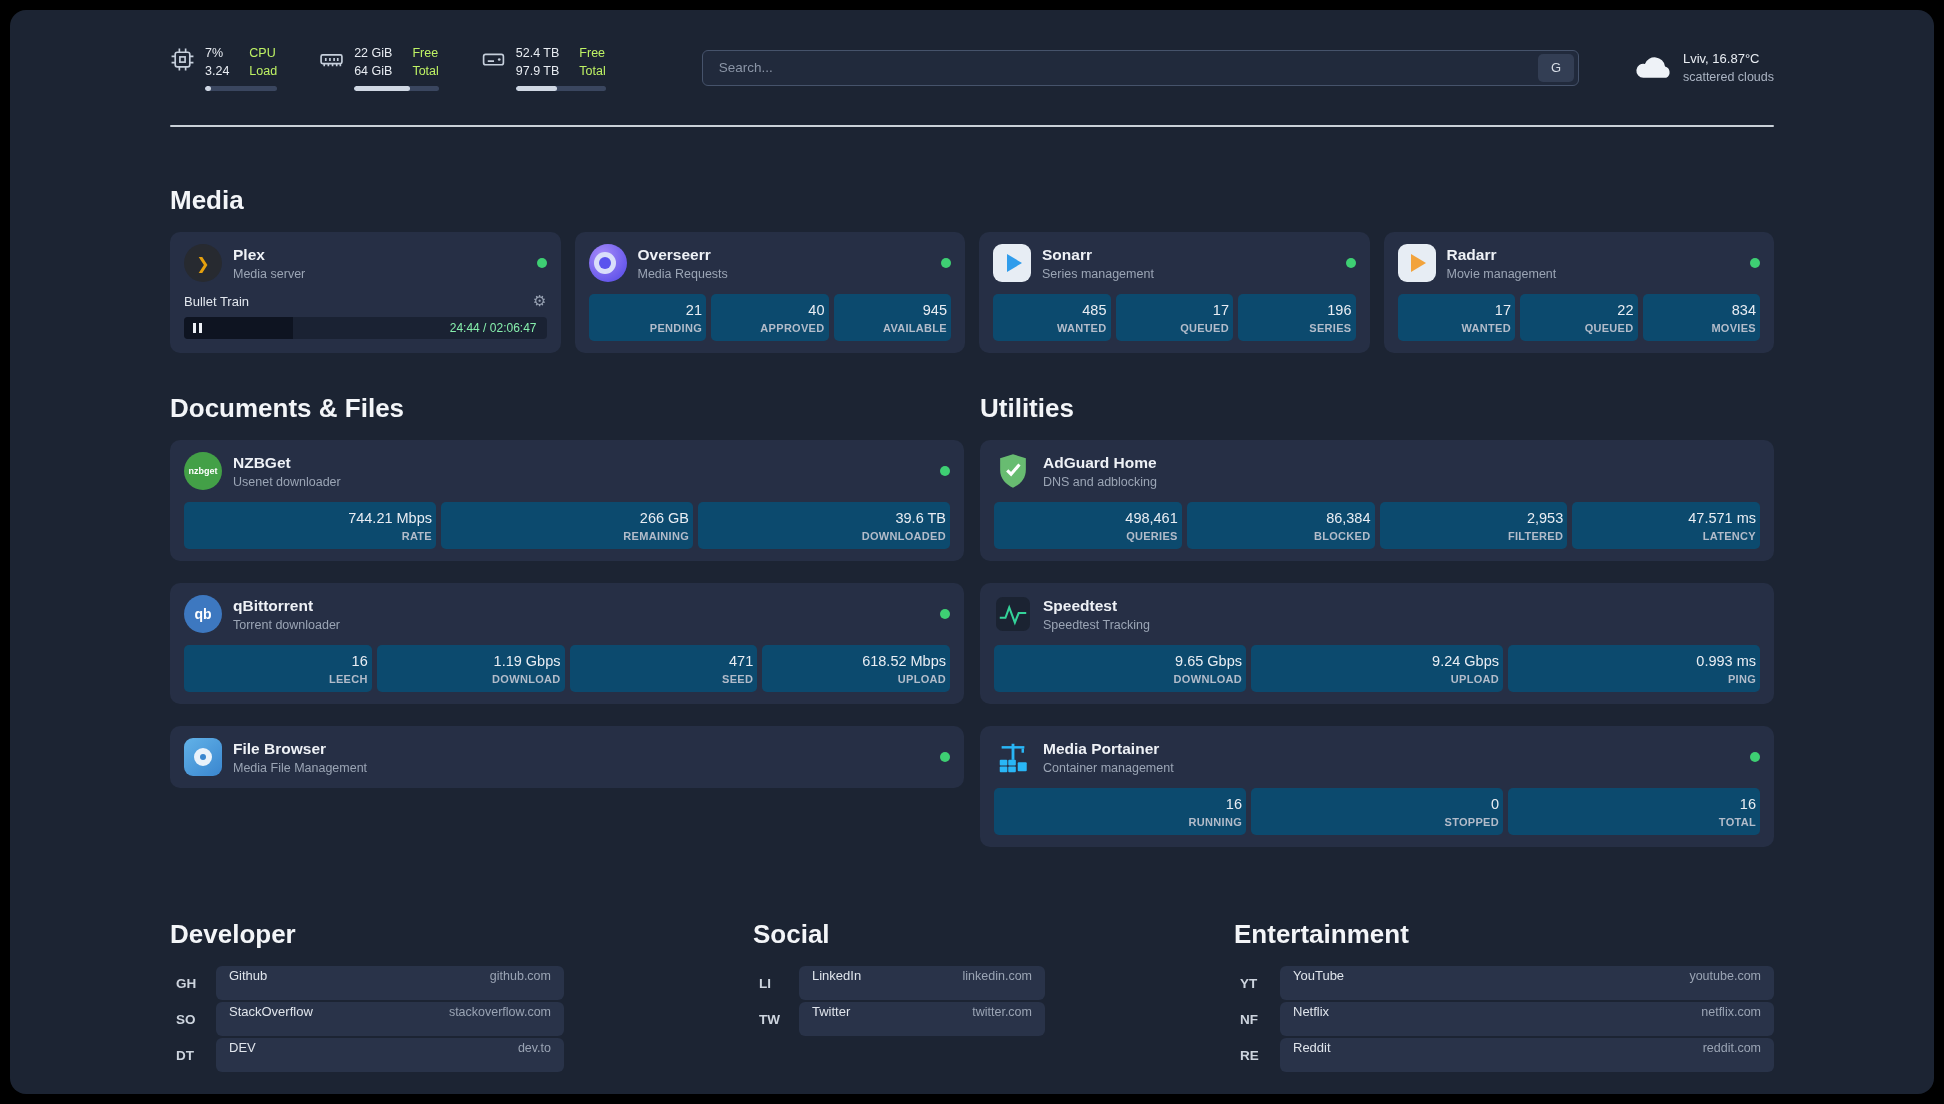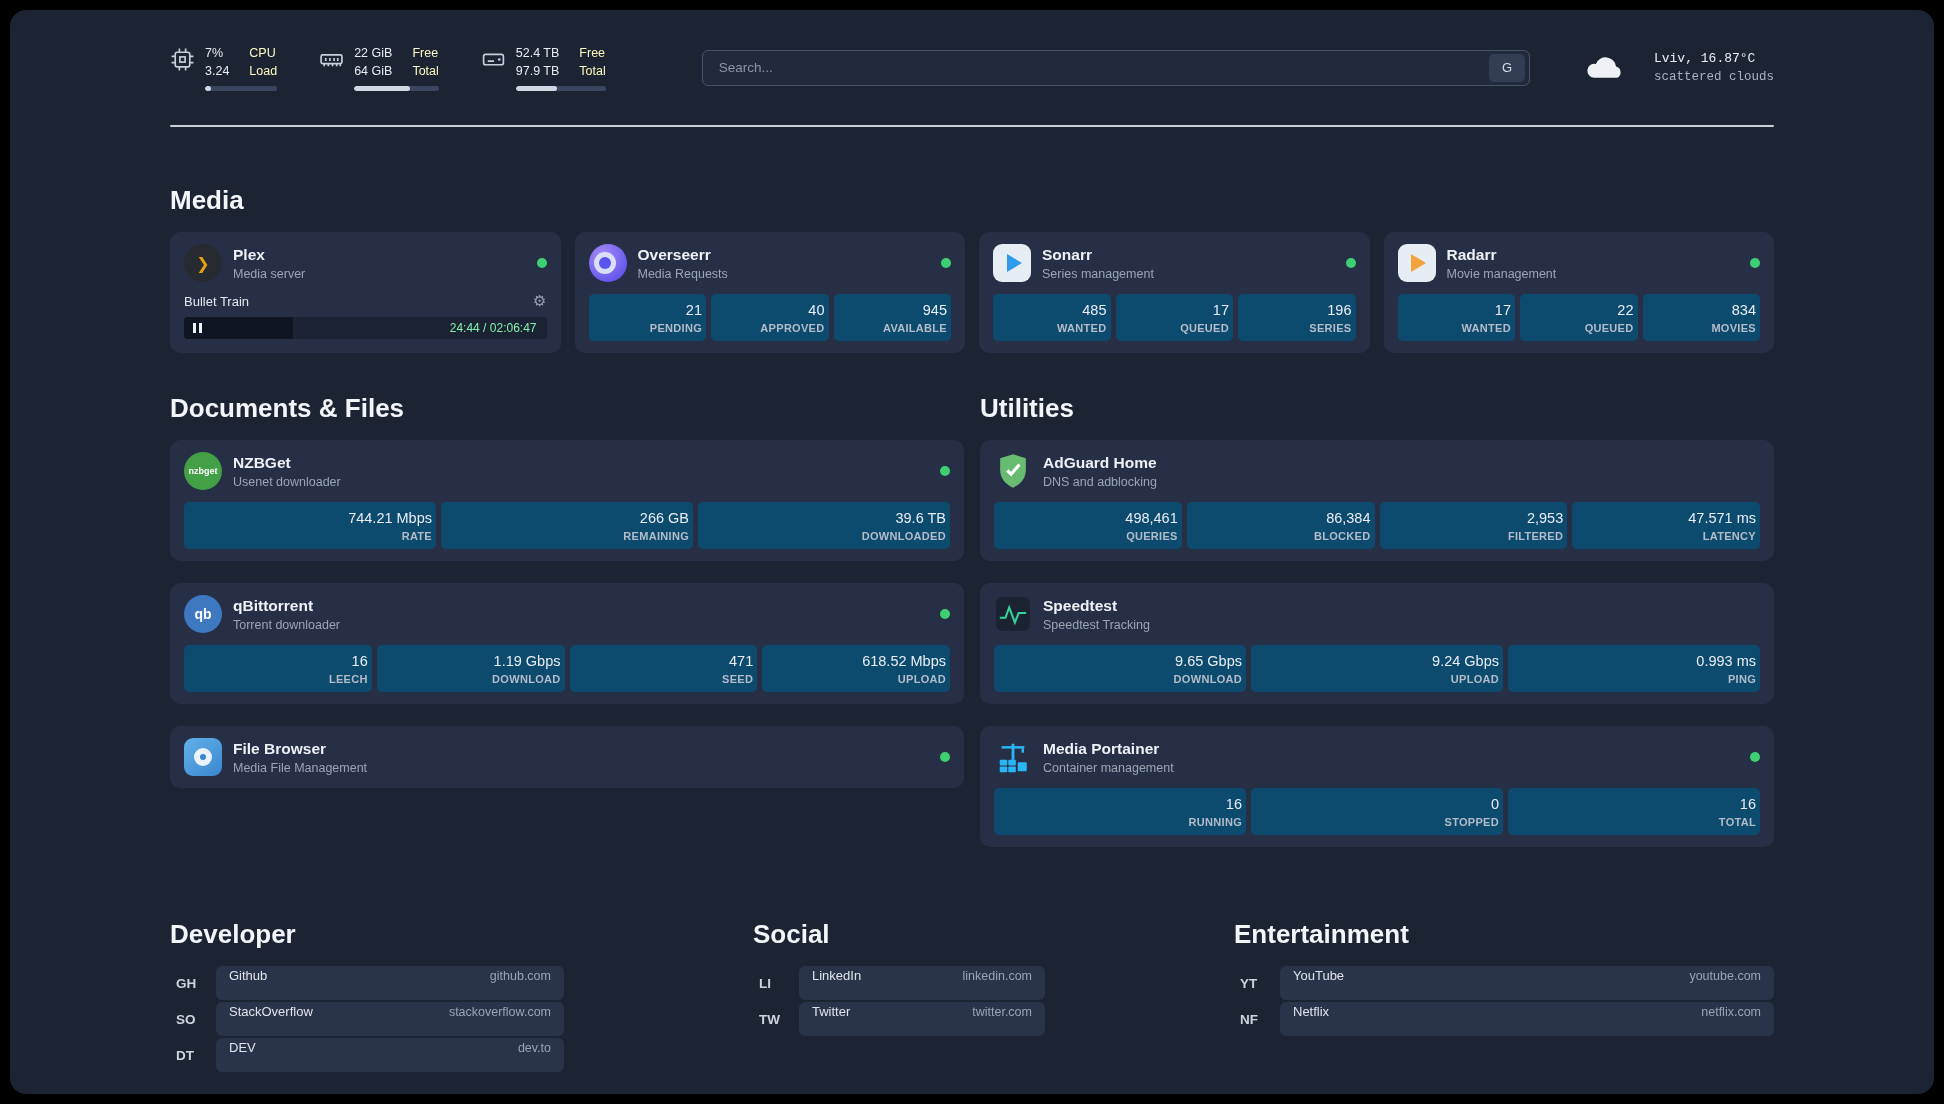--- a/index.html
+++ b/index.html
@@ -14,33 +14,33 @@
     border-radius:16px; padding:34px 160px 0; overflow:hidden;
   }
 
   
   .topbar { display:flex; align-items:center; }
   .res { display:flex; margin-right:42px; }
   .res-icon { margin-right:10px; padding-top:3px; color:#c6cfdc; }
   .res-cols { display:flex; gap:20px; }
   .rcol { display:flex; flex-direction:column; font-size:12.5px; line-height:1.45; }
   .rcol.vals { color:#e8ecf2; }
-  .rcol.labs { color:#fef9c3; }
+  .rcol.labs { color:#bef264; }
   .res-bar { height:5px; border-radius:3px; background:#3a465f; margin-top:6px; overflow:hidden; }
   .res-bar .fill { height:100%; background:#cfd7e3; border-radius:3px; }
 
   .search { flex:1; margin:0 54px; display:flex; align-items:center; background:#212a3c;
             border:1px solid #46536b; border-radius:6px; height:36px; padding-left:14px; }
   .search input { flex:1; background:transparent; border:none; outline:none; color:#dfe4ec;
                   font-size:13.5px; font-family:inherit; }
   .search input::placeholder { color:#8b95a6; }
   .search-btn { width:36px; height:28px; margin-right:4px; background:#333e54; border-radius:5px;
                 color:#d7dde6; font-size:13px; display:flex; align-items:center; justify-content:center; cursor:pointer; }
 
-  .weather { display:flex; align-items:center; gap:28px;font-family:Liberation Mono, monospace; }
+  .weather { display:flex; align-items:center; gap:8px; }
   .weather-txt { font-size:13px; color:#e9edf3; line-height:1.5; }
   .weather-sub { color:#aab3c2; font-size:12.5px; }
 
   .divider { height:2px; background:#dde3ea; opacity:.9; margin-top:34px; border-radius:1px; }
 
   
   .section-title { font-size:26px; font-weight:600; color:#f3f5f8; }
   .media-block { margin-top:58px; }
   .media-grid { display:grid; grid-template-columns:repeat(4,1fr); gap:14px; margin-top:16px; }
 
@@ -565,17 +565,24 @@
             <span class="bm-url">youtube.com</span>
           </div>
         </div>
         <div class="bm-item">
           <div class="bm-abbr">NF</div>
           <div class="bm-pill">
             <span class="bm-name">Netflix</span>
             <span class="bm-url">netflix.com</span>
           </div>
         </div>
+        <div class="bm-item">
+          <div class="bm-abbr">RE</div>
+          <div class="bm-pill">
+            <span class="bm-name">Reddit</span>
+            <span class="bm-url">reddit.com</span>
+          </div>
+        </div>
       </div>
     </div>
 
   </div>
 </div>
 
 </body></html>

